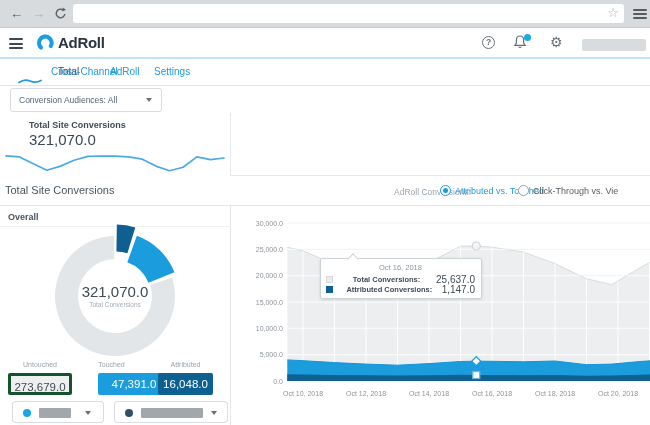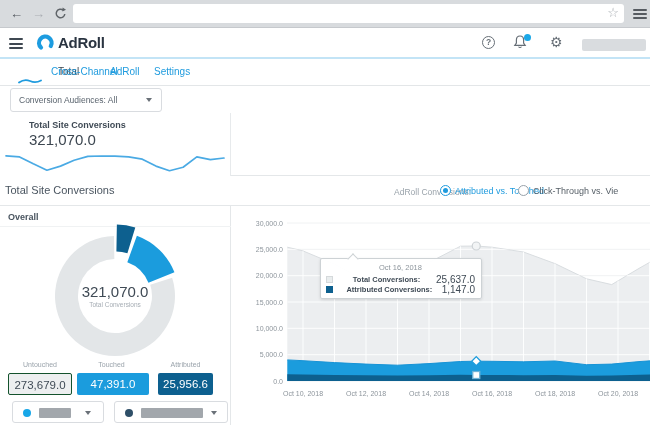--- a/index.html
+++ b/index.html
@@ -78,22 +78,22 @@
 .panel-title { position:absolute; left:8px; top:6px; font-size:9px; font-weight:bold; color:#4a5560; }
 .panel-title-rule { position:absolute; left:0; top:20px; width:231px; border-bottom:1px solid #f0f2f3; }
 #donut-svg { position:absolute; left:33px; top:5px; }
 .donut-value { position:absolute; left:40px; top:77px; width:150px; text-align:center; font-size:15px; color:#3f4a55; }
 .donut-label { position:absolute; left:40px; top:95px; width:150px; text-align:center; font-size:6.5px; color:#a6adb4; }
 .stat-label { position:absolute; top:155px; font-size:7px; color:#9aa3ab; text-align:center; }
 .stat-label-1 { left:8px; width:64px; }
 .stat-label-2 { left:85px; width:53px; }
 .stat-label-3 { left:158px; width:55px; }
 .stat-box { position:absolute; top:167px; height:22px; border-radius:2px; text-align:center; line-height:22px; font-size:11.5px; }
-.stat-box-1 { left:8px; width:64px; border:1px solid #14532d; }
-.stat-box-2 { left:77px; width:72px; }
+.stat-box-1 { left:8px; width:64px; border:3px solid #14532d; }
+.stat-box-2 { left:98px; width:72px; }
 .stat-box-3 { left:158px; width:55px; }
 .legend-dd { position:absolute; top:195px; height:22px; border:1px solid #d9dce0; border-radius:3px; background:#fff; }
 .legend-dd-1 { left:12px; width:92px; }
 .legend-dd-2 { left:114px; width:114px; }
 .legend-dot { position:absolute; left:10px; top:7px; width:8px; height:8px; border-radius:50%; }
 .legend-bar { position:absolute; left:26px; top:6px; height:10px; background:#a2a7ac; border-radius:1px; }
 .legend-dd-1 .legend-bar { width:32px; }
 .legend-dd-2 .legend-bar { width:62px; }
 .legend-dd-1 .caret { left:72px; top:9px; }
 .legend-dd-2 .caret { left:96px; top:9px; }
@@ -200,21 +200,21 @@
           <path d="M 139.15 66.74 A 60 60 0 1 1 80.95 25.01 L 81.35 48.01 A 37 37 0 1 0 117.24 73.74 Z" fill="#e3e6e8"></path>
         </svg>
       <div class="donut-value">321,070.0</div>
       <div class="donut-label">Total Conversions</div>
 
       <span class="stat-label stat-label-1">Untouched</span>
       <span class="stat-label stat-label-2">Touched</span>
       <span class="stat-label stat-label-3">Attributed</span>
       <div class="stat-box stat-box-1" style="background: rgb(237, 239, 240); color: rgb(63, 74, 85);">273,679.0</div>
       <div class="stat-box stat-box-2" style="background: rgb(27, 156, 221); color: rgb(255, 255, 255);">47,391.0</div>
-      <div class="stat-box stat-box-3" style="background: rgb(13, 96, 143); color: rgb(255, 255, 255);">25,956.6</div>
+      <div class="stat-box stat-box-3" style="background: rgb(13, 96, 143); color: rgb(255, 255, 255);">16,048.0</div>
 
       <div class="legend-dd legend-dd-1">
         <span class="legend-dot" style="background: rgb(24, 167, 232);"></span>
         <span class="legend-bar"></span>
         <span class="caret"></span>
       </div>
       <div class="legend-dd legend-dd-2">
         <span class="legend-dot" style="background: rgb(47, 79, 104);"></span>
         <span class="legend-bar"></span>
         <span class="caret"></span>

